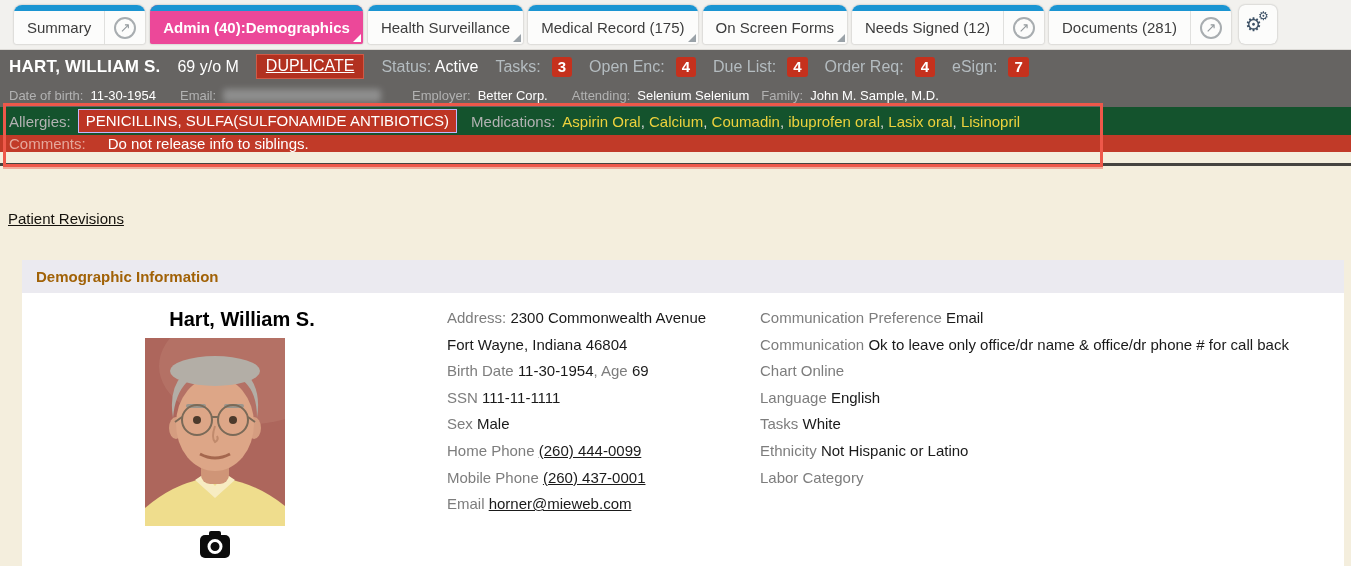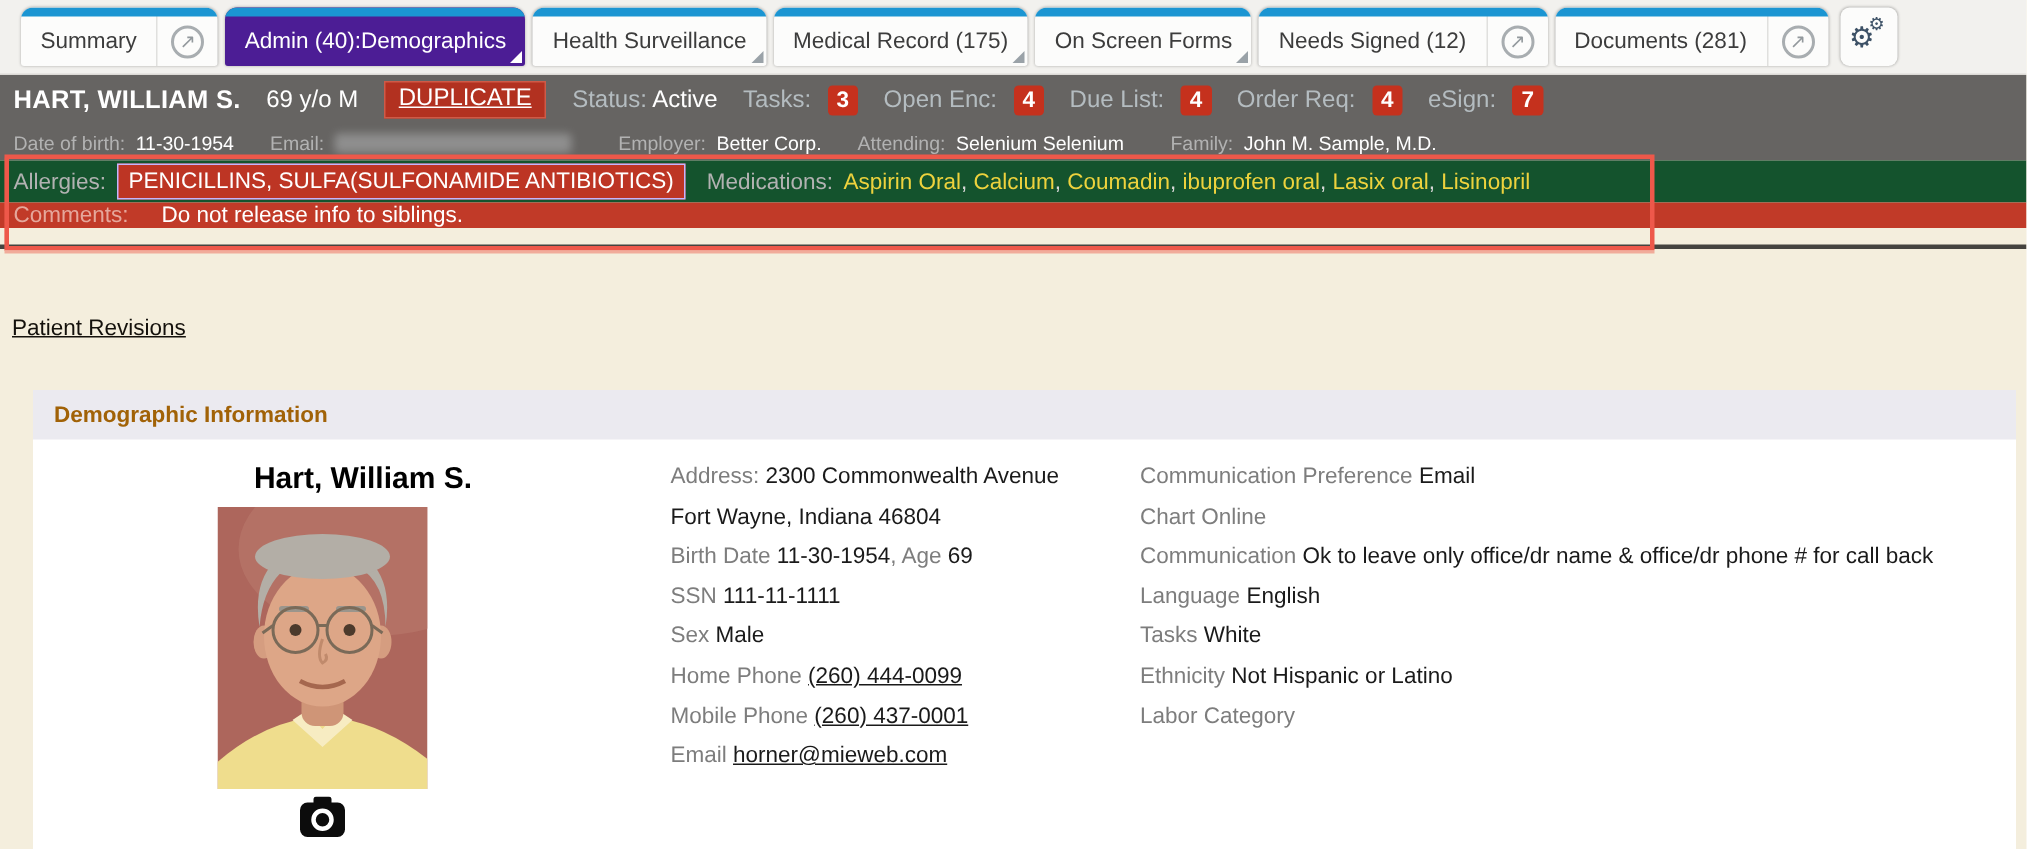--- a/index.html
+++ b/index.html
@@ -31,21 +31,21 @@
     display:flex; align-items:center; padding:6px 13px 0 13px; white-space:nowrap;
   }
   .tab .pop {
     display:flex; align-items:center; padding:6px 9px 0 9px; border-left:1px solid #e0e0de;
   }
   .circ-icon {
     width:22px; height:22px; border:2px solid #a8adb0; border-radius:50%;
     display:flex; align-items:center; justify-content:center;
     color:#93999d; font-size:13px; line-height:1;
   }
-  .tab.active { background:#4c1d95; color:#fff; font-weight:normal; }
+  .tab.active { background:#ec4899; color:#fff; font-weight:bold; }
   .tab.fold::after {
     content:""; position:absolute; right:2px; bottom:2px;
     border-left:8px solid transparent; border-bottom:8px solid #9aa2a8;
   }
   .tab.fold.active::after { border-bottom-color:#ffffff; }
   .gearbtn {
     height:39px; width:38px; background:#fcfcfb; border-radius:6px;
     box-shadow:0 0 2px rgba(0,0,0,.3); margin-left:3px; position:relative; cursor:pointer;
   }
   .gear-big { position:absolute; left:6px; top:8px; font-size:19px; color:#3d5166; }
@@ -186,21 +186,21 @@
     <span class="badge">7</span>
   </div>
   <div class="brow2">
     <span class="glabel">Date of birth:</span>
     <span style="margin-right:17px">11-30-1954</span>
     <span class="glabel">Email:</span>
     <span class="redacted"></span>
     <span class="glabel">Employer:</span>
     <span style="margin-right:17px">Better Corp.</span>
     <span class="glabel">Attending:</span>
-    <span style="margin-right:24px">Selenium Selenium</span>
+    <span style="margin-right:5px">Selenium Selenium</span>
     <span class="glabel">Family:</span>
     <span>John M. Sample, M.D.</span>
   </div>
 </div>
 
 <div class="alertrow">
   <span class="glabel">Allergies:</span>
   <span class="allergy-chip">PENICILLINS, SULFA(SULFONAMIDE ANTIBIOTICS)</span>
   <span class="glabel" style="margin-left:14px">Medications:</span>
   <span class="medlist"><span class="med">Aspirin Oral</span><span class="sep">, </span><span class="med">Calcium</span><span class="sep">, </span><span class="med">Coumadin</span><span class="sep">, </span><span class="med">ibuprofen oral</span><span class="sep">, </span><span class="med">Lasix oral</span><span class="sep">, </span><span class="med">Lisinopril</span></span>
@@ -257,22 +257,22 @@
       <div><span class="flabel">Birth Date</span> <span class="fval">11-30-1954</span><span class="flabel">, Age</span> <span class="fval">69</span></div>
       <div><span class="flabel">SSN</span> <span class="fval">111-11-1111</span></div>
       <div><span class="flabel">Sex</span> <span class="fval">Male</span></div>
       <div><span class="flabel">Home Phone</span> <a class="flink">(260) 444-0099</a></div>
       <div><span class="flabel">Mobile Phone</span> <a class="flink">(260) 437-0001</a></div>
       <div><span class="flabel">Email</span> <a class="flink">horner@mieweb.com</a></div>
     </div>
 
     <div class="col col-right">
       <div><span class="flabel">Communication Preference</span> <span class="fval">Email</span></div>
+      <div><span class="flabel">Communication</span> <span class="fval">Ok to leave only office/dr name &amp; office/dr phone # for call back</span></div>
       <div><span class="flabel">Chart Online</span></div>
-      <div><span class="flabel">Communication</span> <span class="fval">Ok to leave only office/dr name &amp; office/dr phone # for call back</span></div>
       <div><span class="flabel">Language</span> <span class="fval">English</span></div>
       <div><span class="flabel">Tasks</span> <span class="fval">White</span></div>
       <div><span class="flabel">Ethnicity</span> <span class="fval">Not Hispanic or Latino</span></div>
       <div><span class="flabel">Labor Category</span></div>
     </div>
 
   </div>
 </div>
 
 </body></html>

